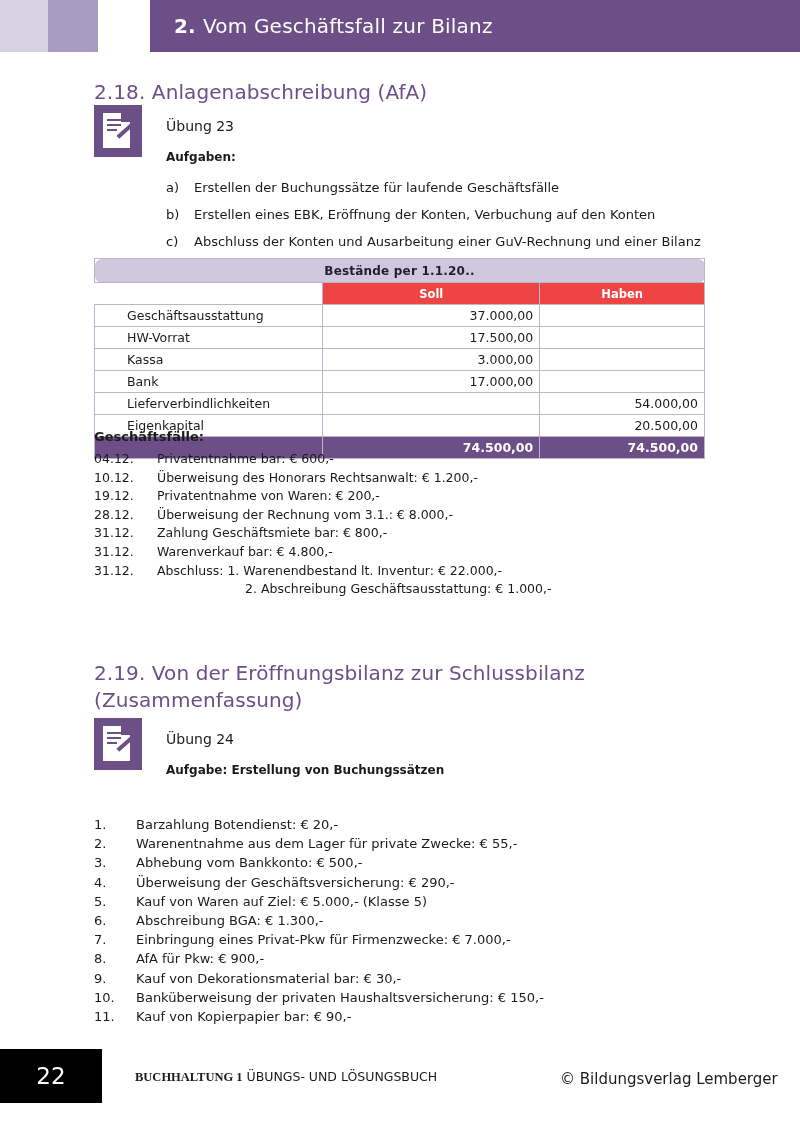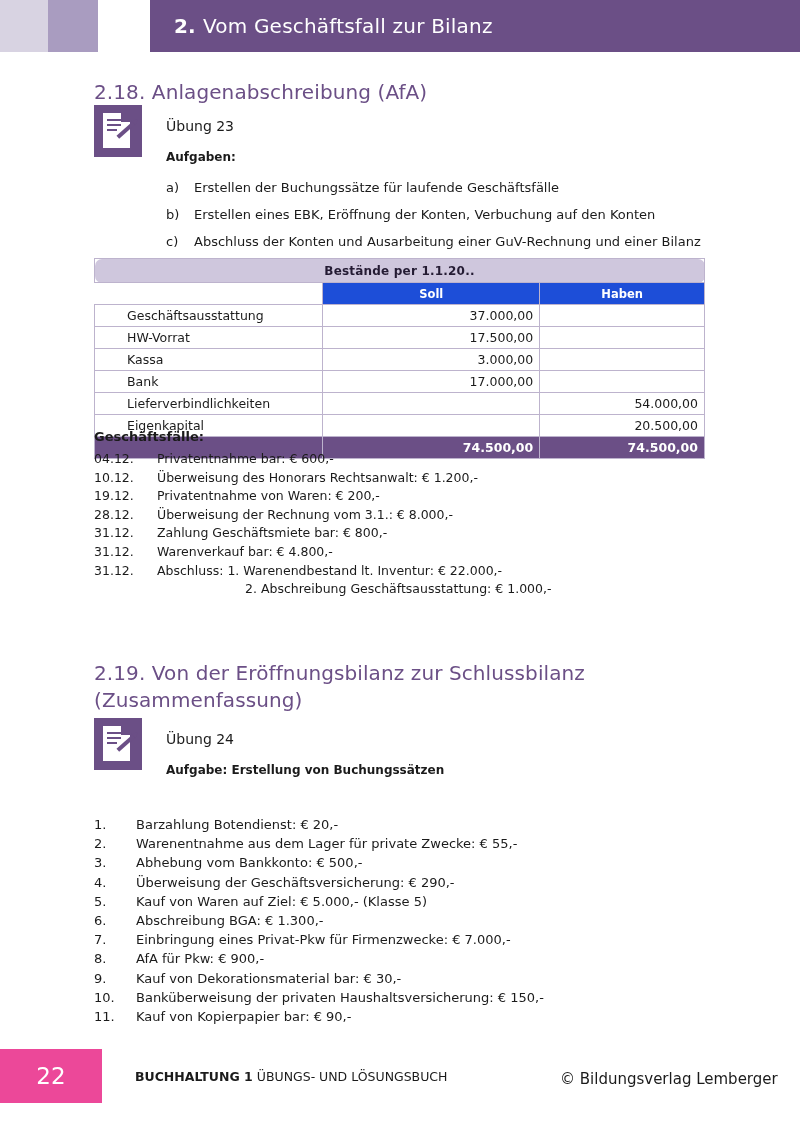--- a/index.html
+++ b/index.html
@@ -89,21 +89,21 @@
   .tbl{
     position:absolute;left:94px;top:206px;width:611px;
     border-collapse:collapse;font-size:12.5px;
   }
   .tbl td,.tbl th{border:1px solid #bdb3cd;padding:0;}
   .tbl .caption-row td{
     background:#cfc7dd;color:#241b33;font-weight:bold;text-align:center;
     padding:3px 0;font-size:12px;letter-spacing:.2px;border-radius:7px;
   }
   .tbl .head-row td{
-    background:#1d4ed8;color:#ffffff;font-weight:bold;text-align:center;
+    background:#ef4444;color:#ffffff;font-weight:bold;text-align:center;
     padding:2px 0;font-size:11.5px;
   }
   .tbl .head-row td.blank{background:#ffffff;border-left:1px solid #ffffff;border-top:1px solid #ffffff;}
   .tbl tbody td{padding:2px 6px;height:17px;}
   .tbl td.label{text-align:left;padding-left:32px;}
   .tbl td.num{text-align:right;padding-right:6px;}
   .tbl .sum-row td{
     background:#6b4f86;color:#ffffff;font-weight:bold;text-align:right;
     padding-right:6px;
   }
@@ -121,28 +121,28 @@
 
   
   .numlist{position:absolute;left:94px;top:763px;width:660px;}
   .numlist div{font-size:13px;line-height:19.2px;color:#1b1b1b;white-space:nowrap;}
   .numlist .n{display:inline-block;width:42px;}
 
   
   .footer{position:absolute;left:0;top:1049px;width:800px;height:82px;}
   .foot-badge{
     position:absolute;left:0;top:0;width:102px;height:54px;
-    background:#ec4899;color:#ffffff;
+    background:#000000;color:#ffffff;
     display:flex;align-items:center;justify-content:center;
     font-size:23px;
   }
   .foot-text{
     position:absolute;left:135px;top:20px;font-size:12.5px;color:#1b1b1b;
   }
-  .foot-text b{font-weight:bold;}
+  .foot-text b{font-weight:bold;font-family:Liberation Serif, serif;}
   .foot-copy{
     position:absolute;left:560px;top:21px;font-size:15px;color:#1b1b1b;
   }
 </style>
 </head>
 <body>
 
 <div class="header">
   <div class="hdr-block hdr-b1"></div>
   <div class="hdr-block hdr-b2"></div>

